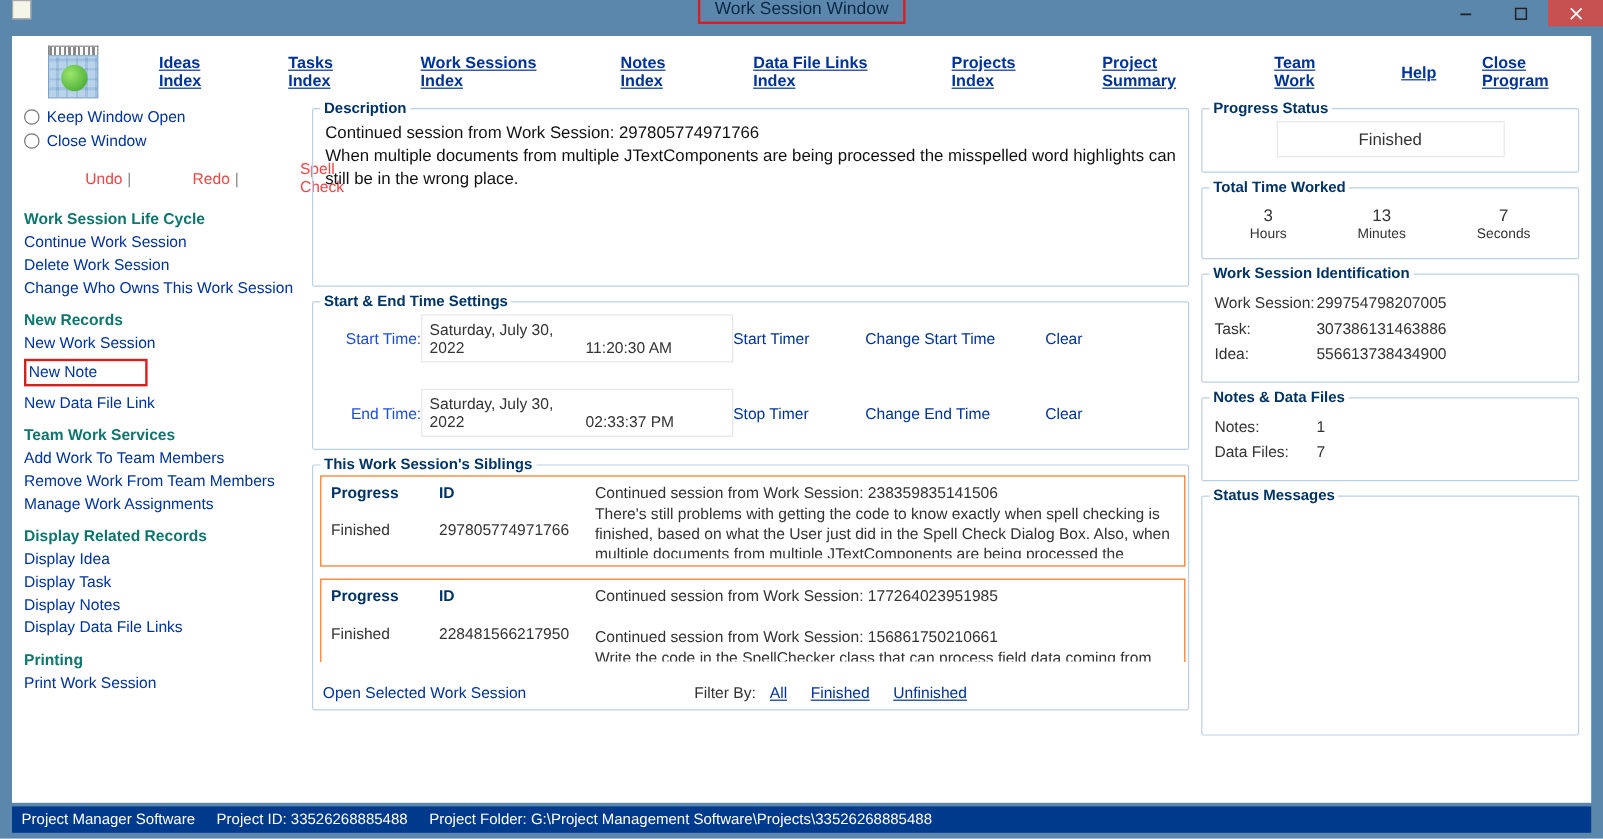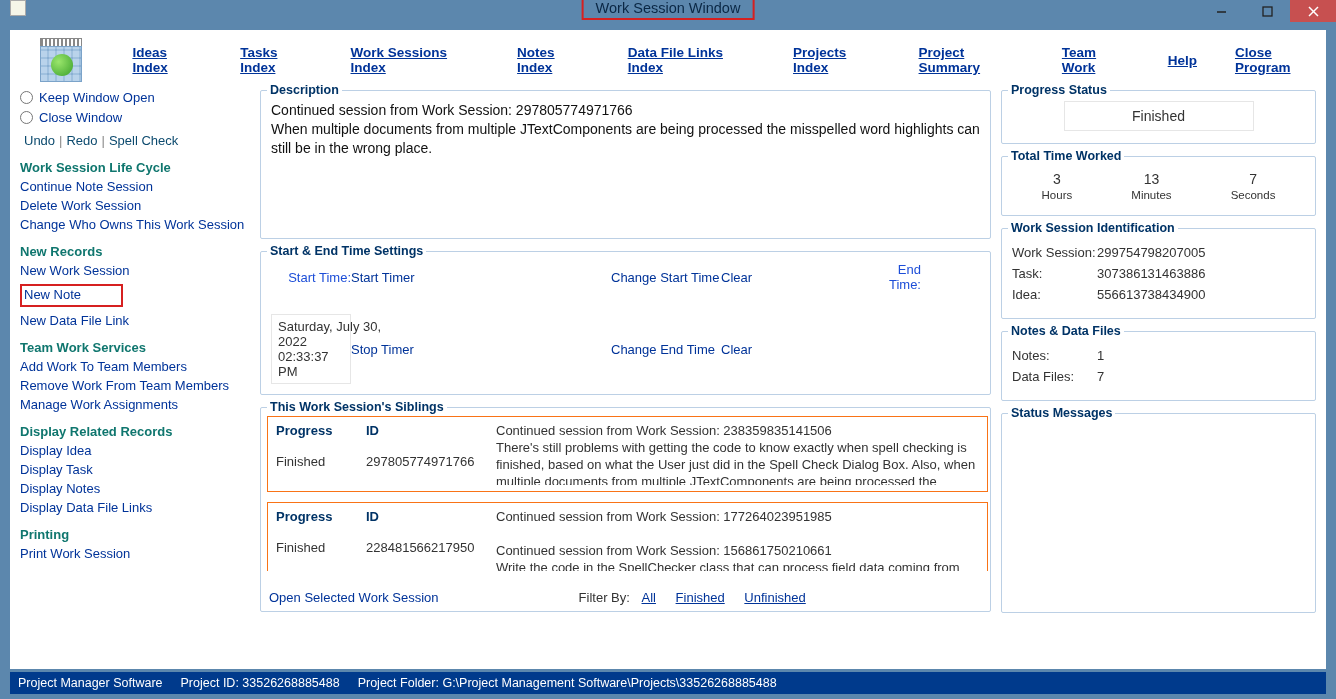--- a/index.html
+++ b/index.html
@@ -39,21 +39,21 @@
 .left-col { width:250px; padding:0 10px 0 10px; font-size:13px; color:#003399; }
 .center-col { flex:1; padding:0 10px 0 0; position:relative; }
 .right-col { width:325px; padding:0 10px 0 0; }
 
 
 .radio-row { display:flex; align-items:center; gap:6px; margin-bottom:5px; }
 .radio-row input { margin:0; }
 .radio-label { color:#003399; font-size:13px; }
 
 .undo-row { margin-top:8px; margin-bottom:12px; display:flex; align-items:center; color:#003399; font-size:13px; }
-.undo-row a { color:#0c4a6e; text-decoration:none; cursor:pointer; padding:0 4px; }
+.undo-row a { color:#ef4444; text-decoration:none; cursor:pointer; padding:0 4px;margin-left:47px; }
 .undo-row .sep { color:#888; }
 
 .side-heading { font-weight:700; color:#0f766e; font-size:13px; margin-top:12px; margin-bottom:4px; }
 .side-link { display:block; color:#003399; text-decoration:none; font-size:13px; margin:4px 0; cursor:pointer; }
 .red-box { border:2px solid #d62020; padding:0px 40px 2px 2px; display:inline-block; margin:2px 0; }
 .red-box .side-link { margin:1px 0; }
 
 
 .fs { border:1px solid #bcd0e5; border-radius:2px; margin-bottom:12px; padding:10px 10px 10px 10px; position:relative; }
 .fs-legend { position:absolute; top:-8px; left:6px; background:#fff; padding:0 3px; font-size:12.5px; font-weight:700; color:#003366; }
@@ -169,21 +169,21 @@
 
         <div class="undo-row">
           <a>Undo</a>
             <span class="sep">|</span>
           <a>Redo</a>
             <span class="sep">|</span>
           <a>Spell Check</a>
         </div>
 
         <div class="side-heading">Work Session Life Cycle</div>
-        <a class="side-link">Continue Note Session</a>
+        <a class="side-link">Continue Work Session</a>
         <a class="side-link">Delete Work Session</a>
         <a class="side-link">Change Who Owns This Work Session</a>
 
         <div class="side-heading">New Records</div>
         <a class="side-link">New Work Session</a>
         <span class="red-box"><a class="side-link">New Note</a></span>
         <a class="side-link">New Data File Link</a>
 
         <div class="side-heading">Team Work Services</div>
         <a class="side-link">Add Work To Team Members</a>
@@ -206,20 +206,21 @@
           <div class="desc-text">
             <div>Continued session from Work Session: 297805774971766</div>
             <div>When multiple documents from multiple JTextComponents are being processed the misspelled word highlights can still be in the wrong place.</div>
           </div>
         </div>
 
         <div class="fs">
           <span class="fs-legend">Start &amp; End Time Settings</span>
           <div class="time-grid">
             <div class="time-lbl">Start Time:</div>
+            <div class="time-val-box"><span class="d">Saturday, July 30, 2022</span><span>11:20:30 AM</span></div>
             <a class="action-link">Start Timer</a>
             <a class="action-link">Change Start Time</a>
             <a class="action-link">Clear</a>
 
             <div class="time-lbl">End Time:</div>
             <div class="time-val-box"><span class="d">Saturday, July 30, 2022</span><span>02:33:37 PM</span></div>
             <a class="action-link">Stop Timer</a>
             <a class="action-link">Change End Time</a>
             <a class="action-link">Clear</a>
           </div>

